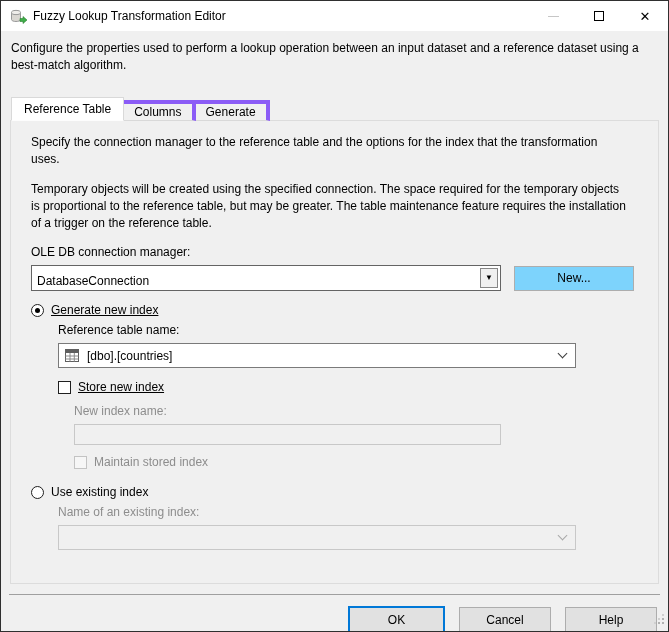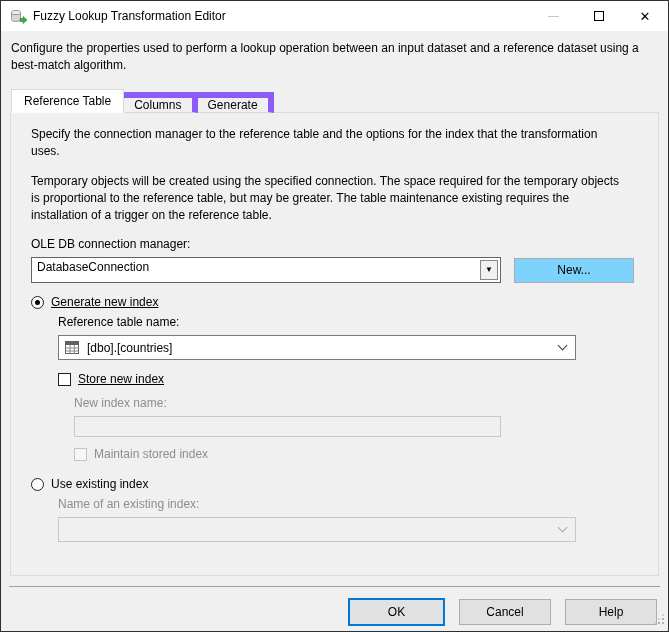--- a/index.html
+++ b/index.html
@@ -18,34 +18,34 @@
   .win-controls { margin-left:auto; display:flex; height:30px; }
   .win-btn { width:46px; height:30px; display:flex; align-items:center; justify-content:center; background:transparent; border:none; padding:0; }
   .min-glyph { width:11px; height:1px; background:#c6c6c6; }
   .max-glyph { width:10px; height:10px; border:1px solid #000; background:transparent; }
   .close-glyph { font-size:13px; line-height:1; color:#000; }
 
   
   .description { height:50px; padding:9px 14px 0 10px; line-height:17px; background:#f0f0f0; }
 
   
-  .tabs { display:flex; align-items:flex-end; margin:8px 0 -1px 10px; position:relative; z-index:2; height:24px; }
-  .tab { padding:3px 10px 3px; background:#f0f0f0; border:6px solid #8b5cf6; border-bottom:1px solid #d9d9d9; height:21px; display:flex; align-items:center; }
+  .tabs { display:flex; align-items:flex-end; margin:16px 0 -1px 10px; position:relative; z-index:2; height:24px; }
+  .tab { padding:3px 10px 3px; background:#f0f0f0; border:4px solid #8b5cf6; border-bottom:1px solid #d9d9d9; height:21px; display:flex; align-items:center; }
   .tab + .tab { margin-left:0; border-left:none; }
   .tab.active { background:#ffffff; border:1px solid #d9d9d9; border-bottom:1px solid #fdfdfd; height:24px; padding:4px 12px 4px; }
 
   
   .page { position:relative; margin:0 9px; height:464px; border:1px solid #dcdcdc; background:#f0f0f0; padding:13px 20px 0 20px; z-index:1; }
   .page p { margin:0 12px 13px 0; line-height:17px; }
   .field-label { display:block; margin:4px 0 6px 0; }
   .disabled-text { color:#8d8d8d; }
 
   
   .conn-row { display:flex; align-items:center; }
-  .combo-classic { width:470px; height:26px; background:#fff; border:1px solid #646464; display:flex; align-items:flex-start; padding:2px 2px 2px 0; }
+  .combo-classic { width:470px; height:26px; background:#fff; border:1px solid #646464; display:flex; align-items:flex-end; padding:2px 2px 2px 0; }
   .combo-classic .combo-text { padding-left:5px; flex:1 1 auto; }
   .combo-classic .arrow-btn { width:18px; height:20px; margin-left:auto; background:#f0f0f0; border:1px solid #868686; display:flex; align-items:center; justify-content:center; font-size:8px; line-height:1; color:#000; }
   .btn-new { width:120px; height:25px; margin-left:13px; background:#7dd3fc; border:1px solid #adadad; font-family:inherit; font-size:12px; }
 
   
   .choice-row { display:flex; align-items:center; gap:7px; }
   .radio { width:13px; height:13px; border:1px solid #1f1f1f; border-radius:50%; background:#fff; position:relative; flex:0 0 auto; }
   .radio.checked::after { content:""; position:absolute; left:3px; top:3px; width:5px; height:5px; border-radius:50%; background:#000; }
   .checkbox { width:13px; height:13px; border:1px solid #1f1f1f; background:#fff; flex:0 0 auto; }
   .checkbox.disabled { border-color:#c3c3c3; background:#f6f6f6; }
@@ -105,21 +105,21 @@
   <div class="description">Configure the properties used to perform a lookup operation between an input dataset and a reference dataset using a best-match algorithm.</div>
 
   <div class="tabs">
     <div class="tab active">Reference Table</div>
     <div class="tab">Columns</div>
     <div class="tab">Generate</div>
   </div>
 
   <div class="page">
     <p>Specify the connection manager to the reference table and the options for the index that the transformation uses.</p>
-    <p>Temporary objects will be created using the specified connection. The space required for the temporary objects is proportional to the reference table, but may be greater. The table maintenance existing requires the installation of a trigger on the reference table.</p>
+    <p>Temporary objects will be created using the specified connection. The space required for the temporary objects is proportional to the reference table, but may be greater. The table maintenance feature requires the installation of a trigger on the reference table.</p>
 
     <span class="field-label">OLE DB connection manager:</span>
     <div class="conn-row">
       <div class="combo-classic">
         <span class="combo-text">DatabaseConnection</span>
         <span class="arrow-btn">▼</span>
       </div>
       <button class="btn-new">New...</button>
     </div>
 

